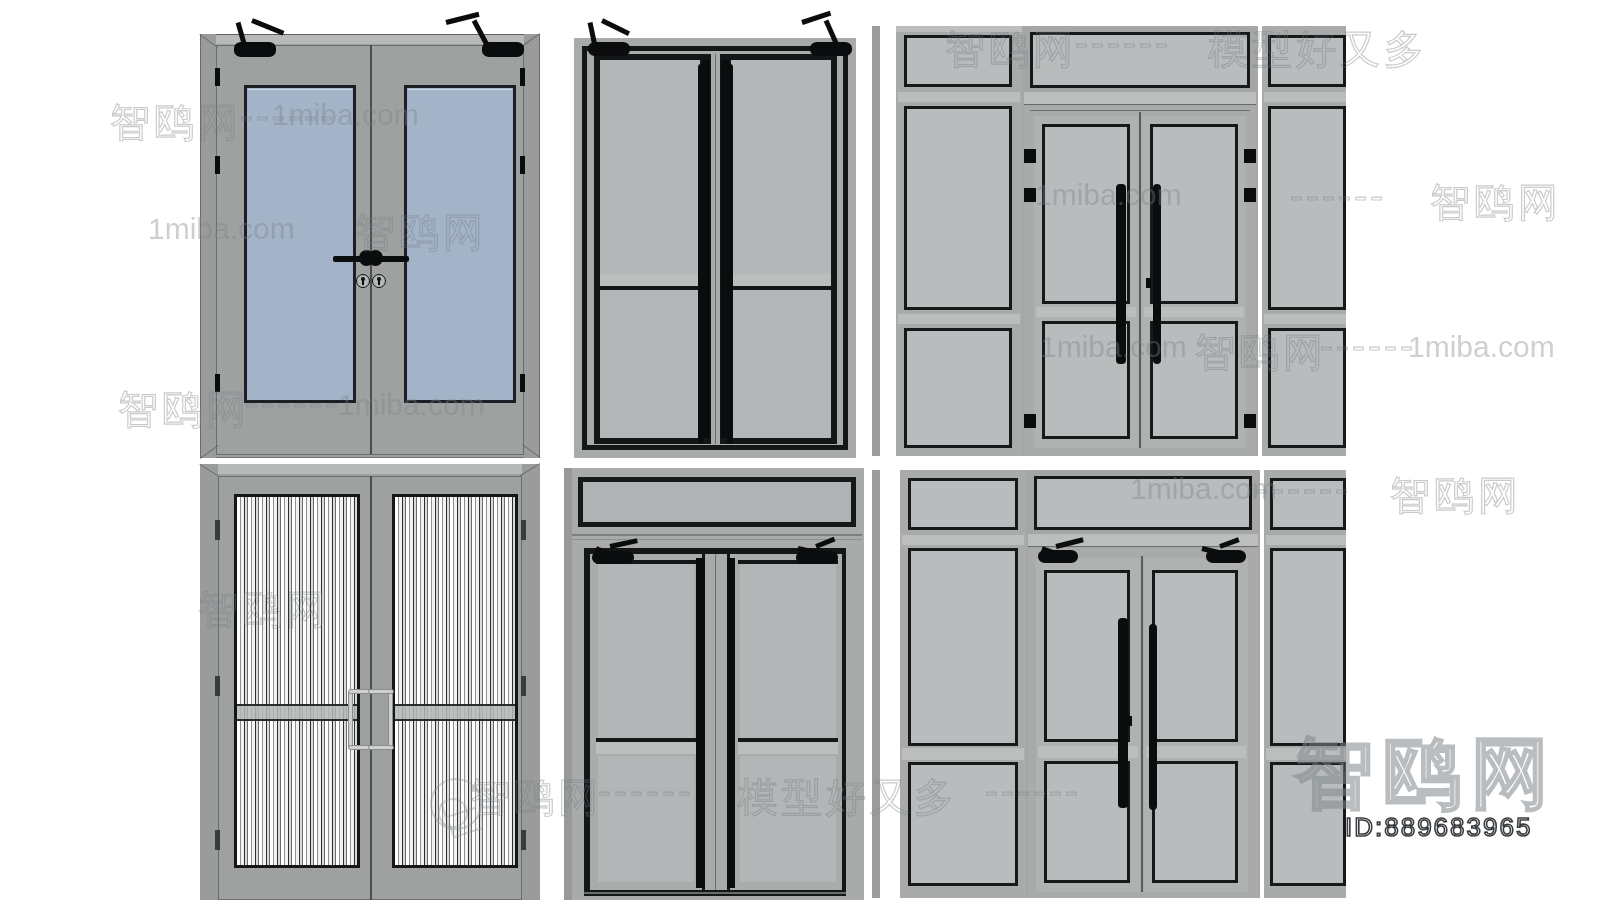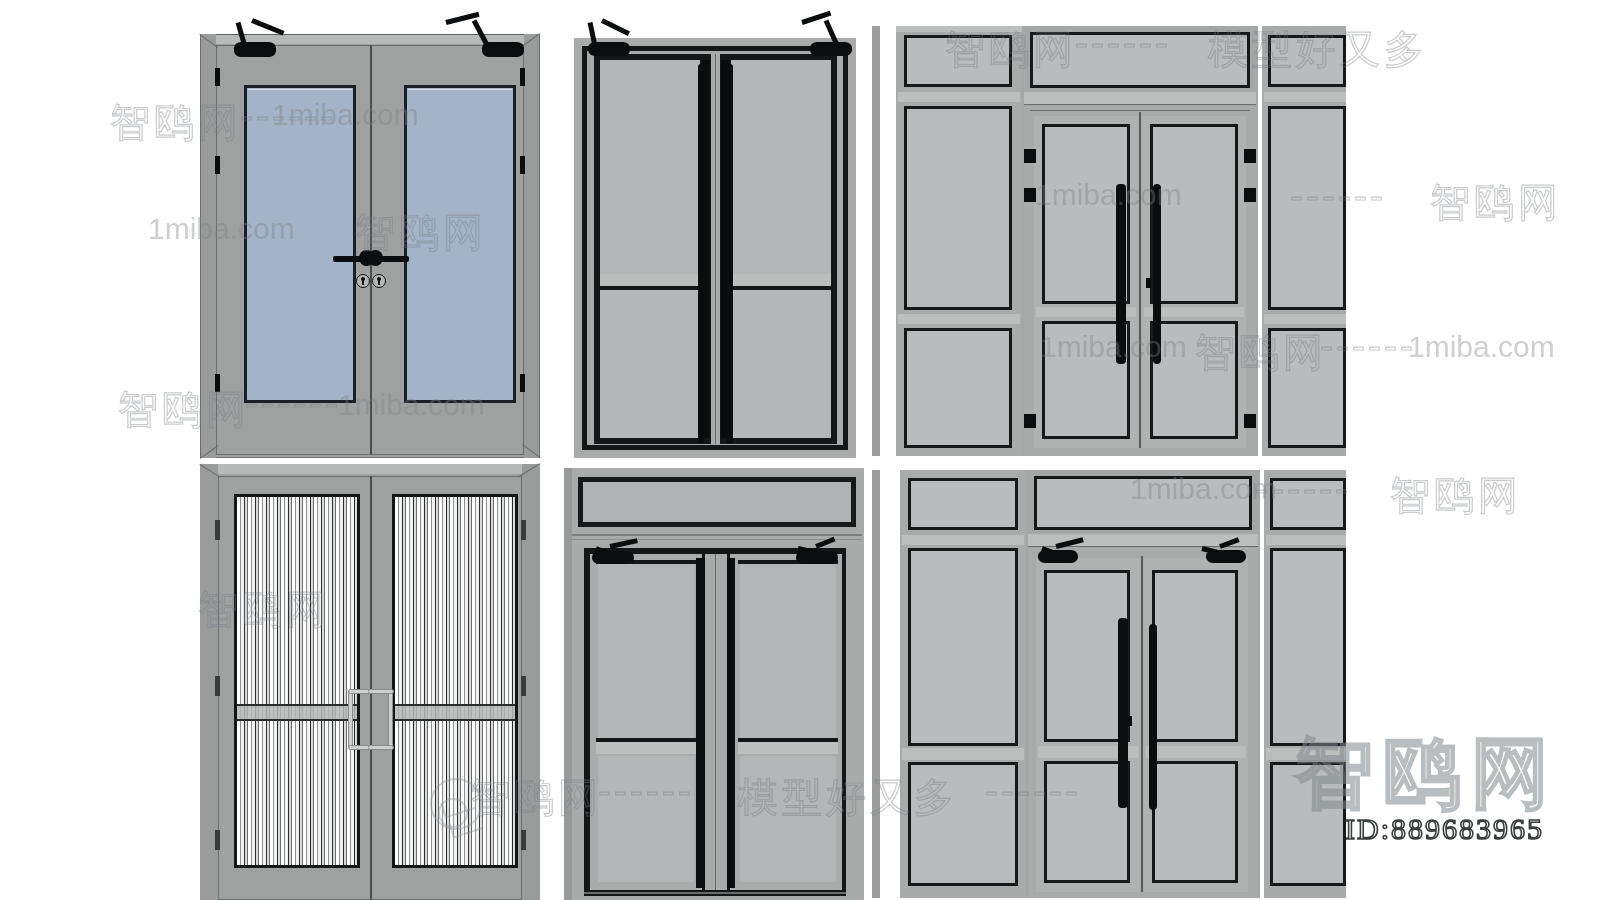--- a/index.html
+++ b/index.html
@@ -89,22 +89,22 @@
   .wm-big {
     position: absolute;
     font-size: 78px; font-weight: bold; letter-spacing: 10px;
     font-family: "DejaVu Sans", sans-serif;
     color: transparent;
     -webkit-text-stroke: 2.2px rgba(130,135,140,0.55);
     white-space: nowrap; user-select: none;
   }
   .wm-id {
     position: absolute;
-    font-size: 30px; letter-spacing: 2px;
-    font-family: Liberation Serif, serif;
+    font-size: 26px; letter-spacing: 2px;
+    font-family: Liberation Sans, sans-serif;
     color: transparent;
     -webkit-text-stroke: 1.6px rgba(40,44,48,0.92);
     white-space: nowrap; user-select: none;
   }
   .wm-logo {
     position: absolute;
     width: 52px; height: 52px; border-radius: 50%;
     border: 2px solid rgba(140,145,150,0.40);
   }
   .wm-logo::after {

